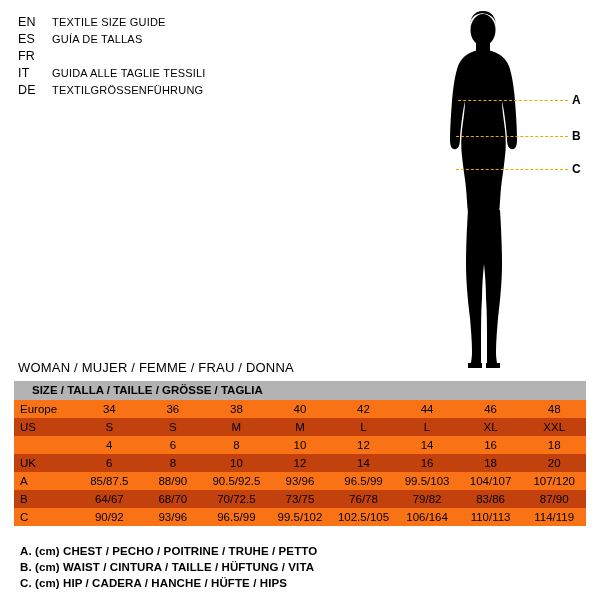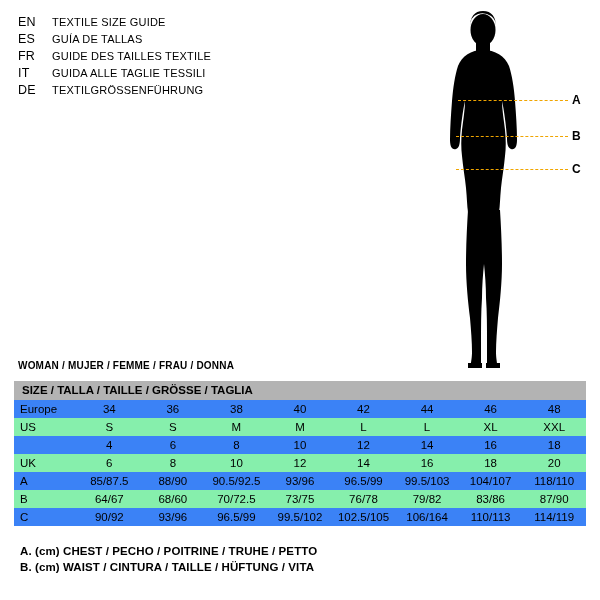--- a/index.html
+++ b/index.html
@@ -70,22 +70,22 @@
     font-size: 12px;
     font-weight: bold;
     color: #000;
   }
 
   
   .woman-head {
     position: absolute;
     top: 360px;
     left: 18px;
-    font-size: 10px;
-    font-weight: bold;
+    font-size: 13px;
+    font-weight: normal;
     letter-spacing: 0.2px;
   }
 
   
   .size-table {
     position: absolute;
     top: 381px;
     left: 14px;
     width: 572px;
     border-collapse: collapse;
@@ -97,30 +97,30 @@
     height: 18px;
     line-height: 18px;
     text-align: center;
     vertical-align: middle;
     white-space: nowrap;
   }
   .size-table tr.header-row td {
     background: #b3b3b3;
     font-weight: bold;
     text-align: left;
-    padding-left: 8px;
+    padding-left: 18px;
     font-size: 11.5px;
     height: 19px;
     line-height: 19px;
   }
   .size-table tr.shaded td {
-    background: #3b82f6;
+    background: #f97316;
   }
   .size-table tr.plain td {
-    background: #86efac;
+    background: #c2410c;
     margin-left: 40px;
   }
   .size-table td.rowlabel {
     text-align: left;
     padding-left: 6px;
     width: 86px;
   }
 
   
   .footnotes {
@@ -146,21 +146,20 @@
     <div class="lang-row">
       <span class="lang-code">EN</span>
       <span class="lang-text">TEXTILE SIZE GUIDE</span>
     </div>
     <div class="lang-row">
       <span class="lang-code">ES</span>
       <span class="lang-text">GUÍA DE TALLAS</span>
     </div>
     <div class="lang-row">
       <span class="lang-code">FR</span>
-      <span class="lang-text">GUIDE DES TAILLES TEXTILE</span>
     </div>
     <div class="lang-row">
       <span class="lang-code">IT</span>
       <span class="lang-text">GUIDA ALLE TAGLIE TESSILI</span>
     </div>
     <div class="lang-row">
       <span class="lang-code">DE</span>
       <span class="lang-text">TEXTILGRÖSSENFÜHRUNG</span>
     </div>
   </div>
@@ -289,27 +288,27 @@
 
       <tr class="shaded">
         <td class="rowlabel">A</td>
         <td>85/87.5</td>
         <td>88/90</td>
         <td>90.5/92.5</td>
         <td>93/96</td>
         <td>96.5/99</td>
         <td>99.5/103</td>
         <td>104/107</td>
-        <td>118/110</td>
+        <td>107/120</td>
       </tr>
 
       <tr class="plain">
         <td class="rowlabel">B</td>
         <td>64/67</td>
-        <td>68/60</td>
+        <td>68/70</td>
         <td>70/72.5</td>
         <td>73/75</td>
         <td>76/78</td>
         <td>79/82</td>
         <td>83/86</td>
         <td>87/90</td>
       </tr>
 
       <tr class="shaded">
         <td class="rowlabel">C</td>
@@ -321,15 +320,16 @@
         <td>106/164</td>
         <td>110/113</td>
         <td>114/119</td>
       </tr>
     </tbody>
   </table>
 
   <div class="footnotes">
     <div class="footnote">A. (cm) CHEST / PECHO / POITRINE / TRUHE / PETTO</div>
     <div class="footnote">B. (cm) WAIST / CINTURA / TAILLE / HÜFTUNG / VITA</div>
+    <div class="footnote">C. (cm) HIP / CADERA / HANCHE / HÜFTE / HIPS</div>
   </div>
 
 </div>
 
 </body></html>

